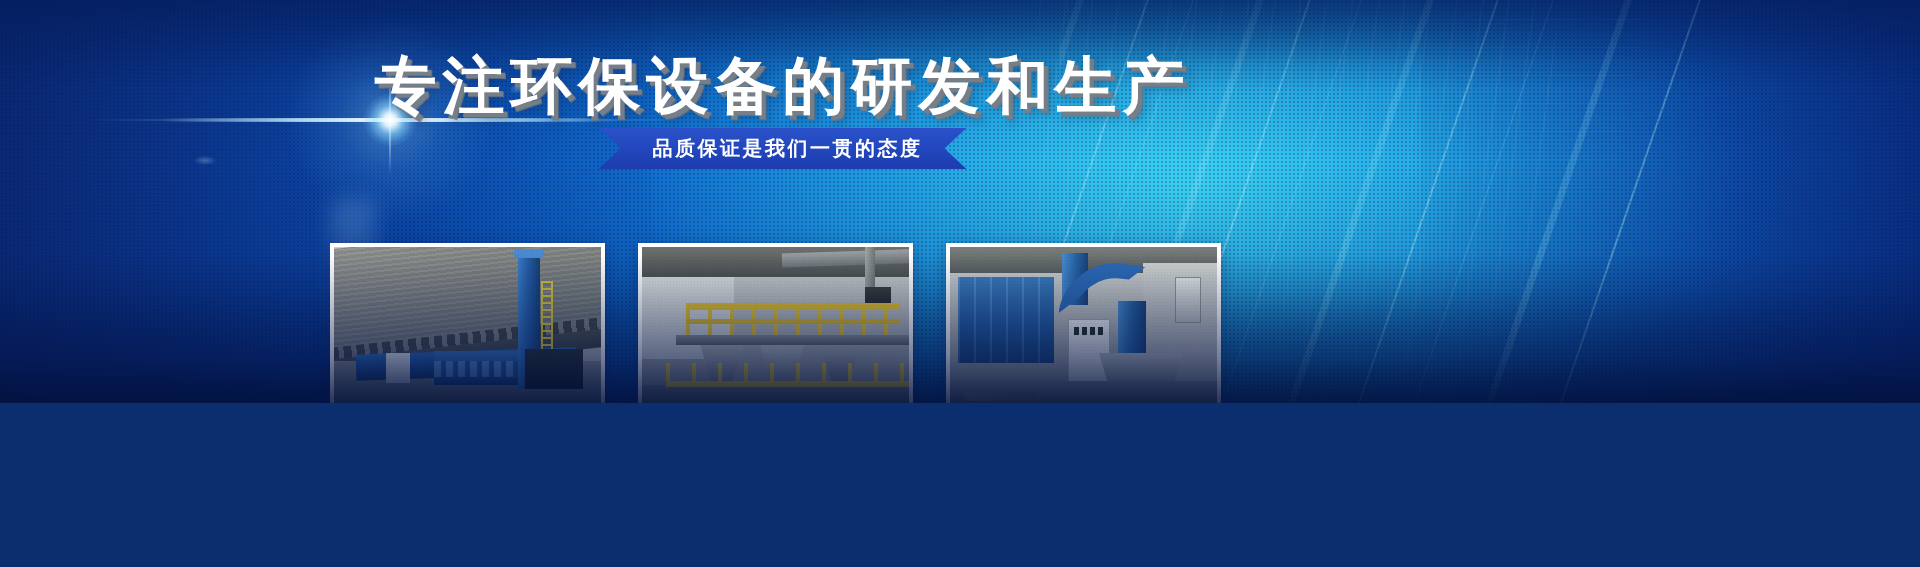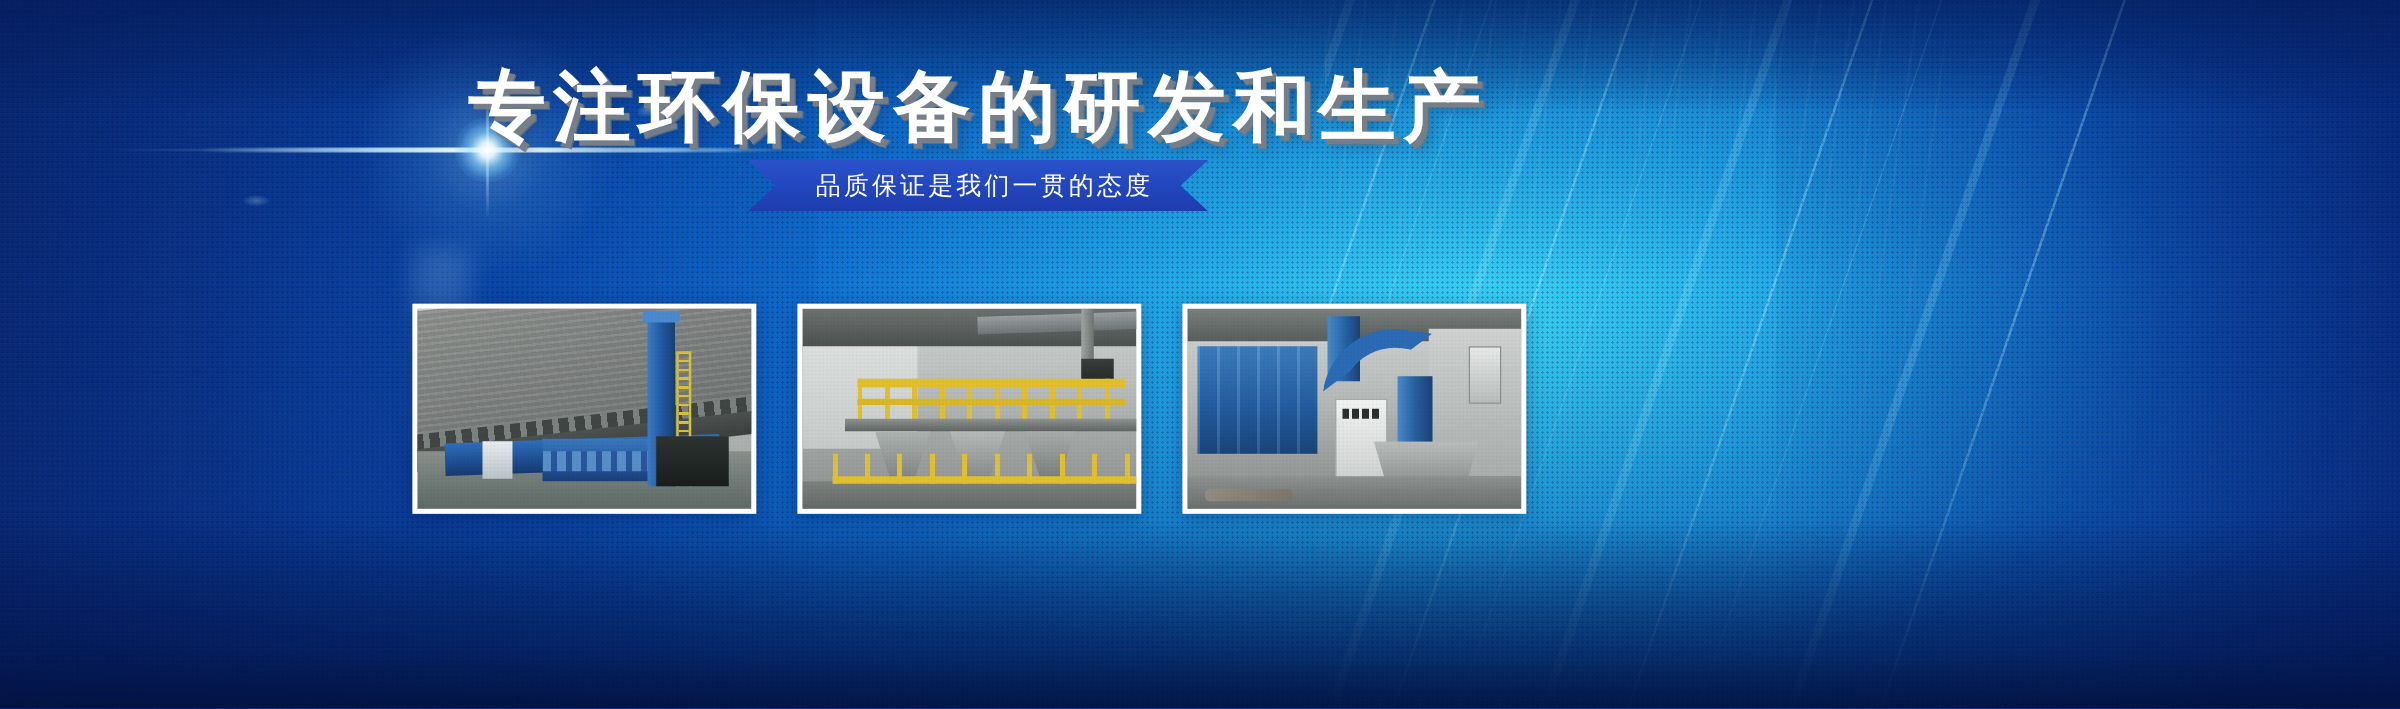--- a/index.html
+++ b/index.html
@@ -5,23 +5,23 @@
   * { margin:0; padding:0; box-sizing:border-box; }
   html,body { background:#0b2e6f; }
   body {
     font-family:"Liberation Sans","DejaVu Sans",sans-serif;
     -webkit-font-smoothing:antialiased;
   }
 
   #banner {
     position:relative;
     width:1920px;
-    height:567px;
+    height:403px;
     overflow:hidden;
-    background:#6d28d9;
+    background:#15803d;
     padding-left:29px;
   }
 
   
   .bg-base{
     position:absolute; inset:0;
     background:
       radial-gradient(ellipse 1100px 620px at 62% 46%,
          rgba(60,215,245,0.95) 0%,
          rgba(38,178,235,0.70) 26%,
@@ -179,21 +179,21 @@
   .ribbon{
     position:relative;
     height:41px;
     padding:0 44px 0 54px;
     display:flex; align-items:center; justify-content:center;
     background:linear-gradient(180deg,#2b52c9 0%, #2246bd 52%, #1d3cae 100%);
     box-shadow:0 2px 10px rgba(5,25,80,.30);
     clip-path:polygon(0% 0%, 100% 0%, calc(100% - 22px) 50%, 100% 100%, 0% 100%, 22px 50%);
   }
   .ribbon-text{
-    font-size:20px; font-weight:400; color:#ffffff;
+    font-size:20px; font-weight:700; color:#ffffff;
     letter-spacing:2.5px; white-space:nowrap;
   }
 
   .subline{
     position:absolute; top:178px; left:0; width:1565px;
     text-align:center;
     font-size:27px; font-weight:400;
     letter-spacing:3px;
     color:#ffffff;
     text-shadow:0 1px 5px rgba(10,45,110,.45);

